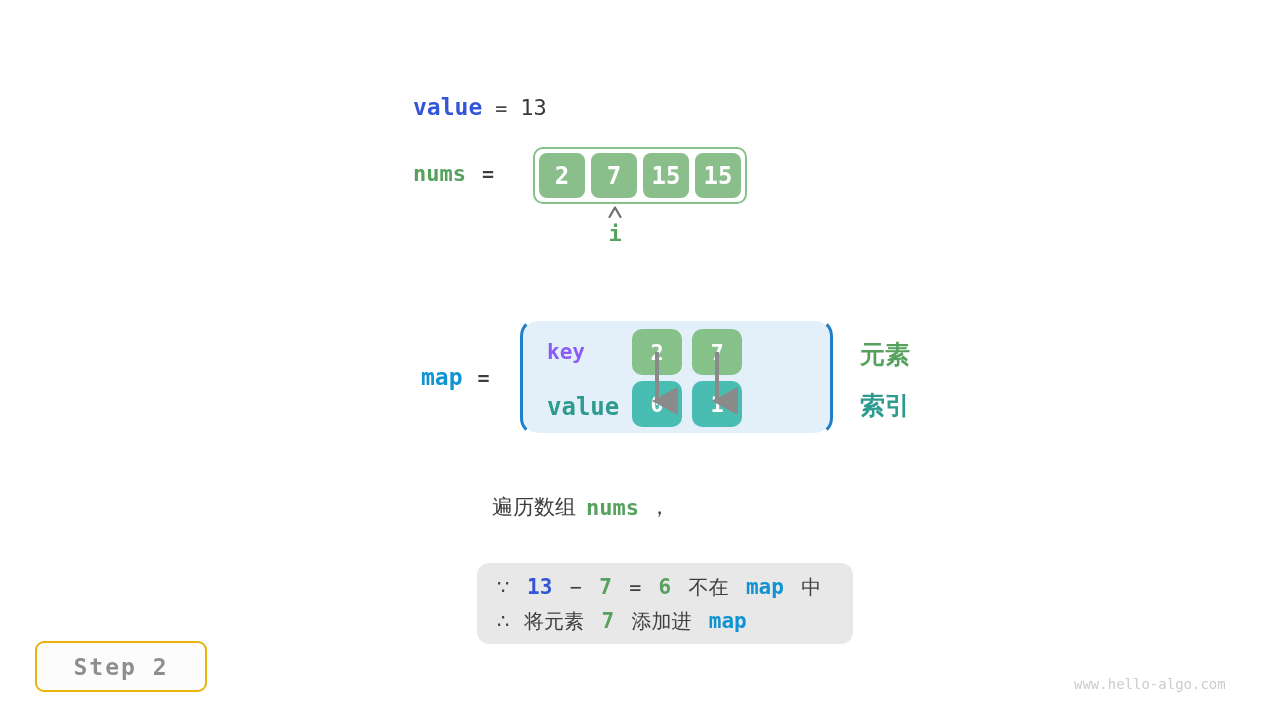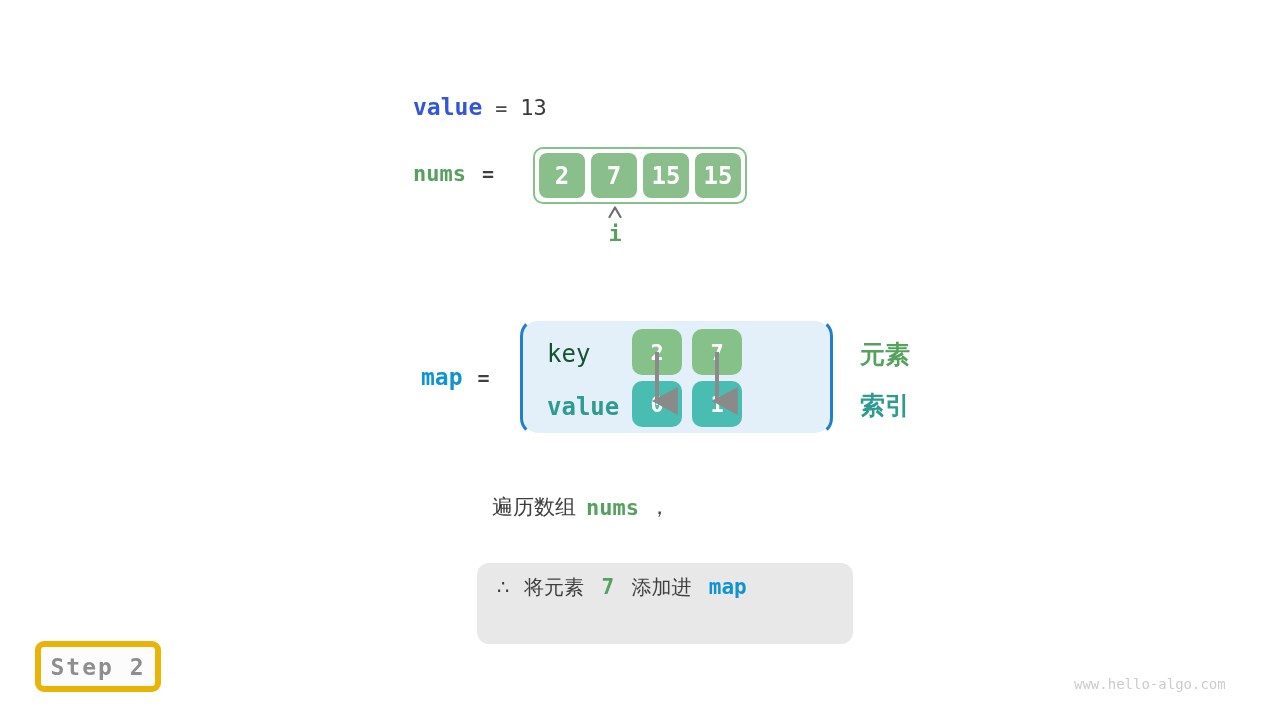--- a/index.html
+++ b/index.html
@@ -73,21 +73,21 @@
     width: 313px; height: 118px;
     background: #e3f0f9;
     border: 3px solid transparent;
     border-left-color: #1f7fcb;
     border-right-color: #1f7fcb;
     border-radius: 18px;
     background-clip: padding-box;
   }
   .map-key-label {
     position: absolute; left: 24px; top: 19px;
-    color: #14532d; font-weight: 400; font-size: 24px;
+    color: #8b5cf6; font-weight: 700; font-size: 21px;
   }
   .map-value-label {
     position: absolute; left: 24px; top: 72px;
     color: #2e9b90; font-weight: 700; font-size: 24px;
   }
   .map-cell {
     position: absolute;
     width: 50px; height: 46px;
     border-radius: 10px;
     color: #ffffff;
@@ -138,23 +138,23 @@
   }
   .deduction-line { white-space: nowrap; }
   .num-royal { color: #3355d8; font-weight: 700; font-size: 21px; margin: 0 7px; }
   .num-green { color: #56a15e; font-weight: 700; font-size: 21px; margin: 0 7px; }
   .code-cyan { color: #0f93d2; font-weight: 700; font-size: 21px; margin: 0 7px; }
   .op-dark { color: #3f3f3f; margin: 0 4px; }
 
   
   .step-badge {
     position: absolute; left: 35px; top: 641px;
-    width: 126px; height: 51px;
+    width: 172px; height: 51px;
     background: #fcfcfc;
-    border: 6px solid #eab308;
+    border: 2px solid #eab308;
     border-radius: 9px;
     display: flex; align-items: center; justify-content: center;
     color: #8e8e8e; font-weight: 700; font-size: 23px;
     letter-spacing: 2px;
   }
 
   
   .watermark {
     position: absolute; left: 1074px; top: 676px;
     color: #cccccc; font-size: 14px;
@@ -219,20 +219,31 @@
   <div class="legend-index">索引</div>
 
   <div class="sentence">
     <span>遍历数组</span>
     <span class="code-green mono">nums</span>
     <span>，</span>
   </div>
 
   <div class="deduction-box">
     <div class="deduction-line">
+      <span class="op-dark">∵</span>
+      <span class="num-royal mono">13</span>
+      <span class="op-dark mono">−</span>
+      <span class="num-green mono">7</span>
+      <span class="op-dark mono">=</span>
+      <span class="num-green mono">6</span>
+      <span class="op-dark">不在</span>
+      <span class="code-cyan mono">map</span>
+      <span class="op-dark">中</span>
+    </div>
+    <div class="deduction-line">
       <span class="op-dark">∴</span>
       <span class="op-dark">将元素</span>
       <span class="num-green mono">7</span>
       <span class="op-dark">添加进</span>
       <span class="code-cyan mono">map</span>
     </div>
   </div>
 
   <div class="step-badge mono">Step 2</div>
 

